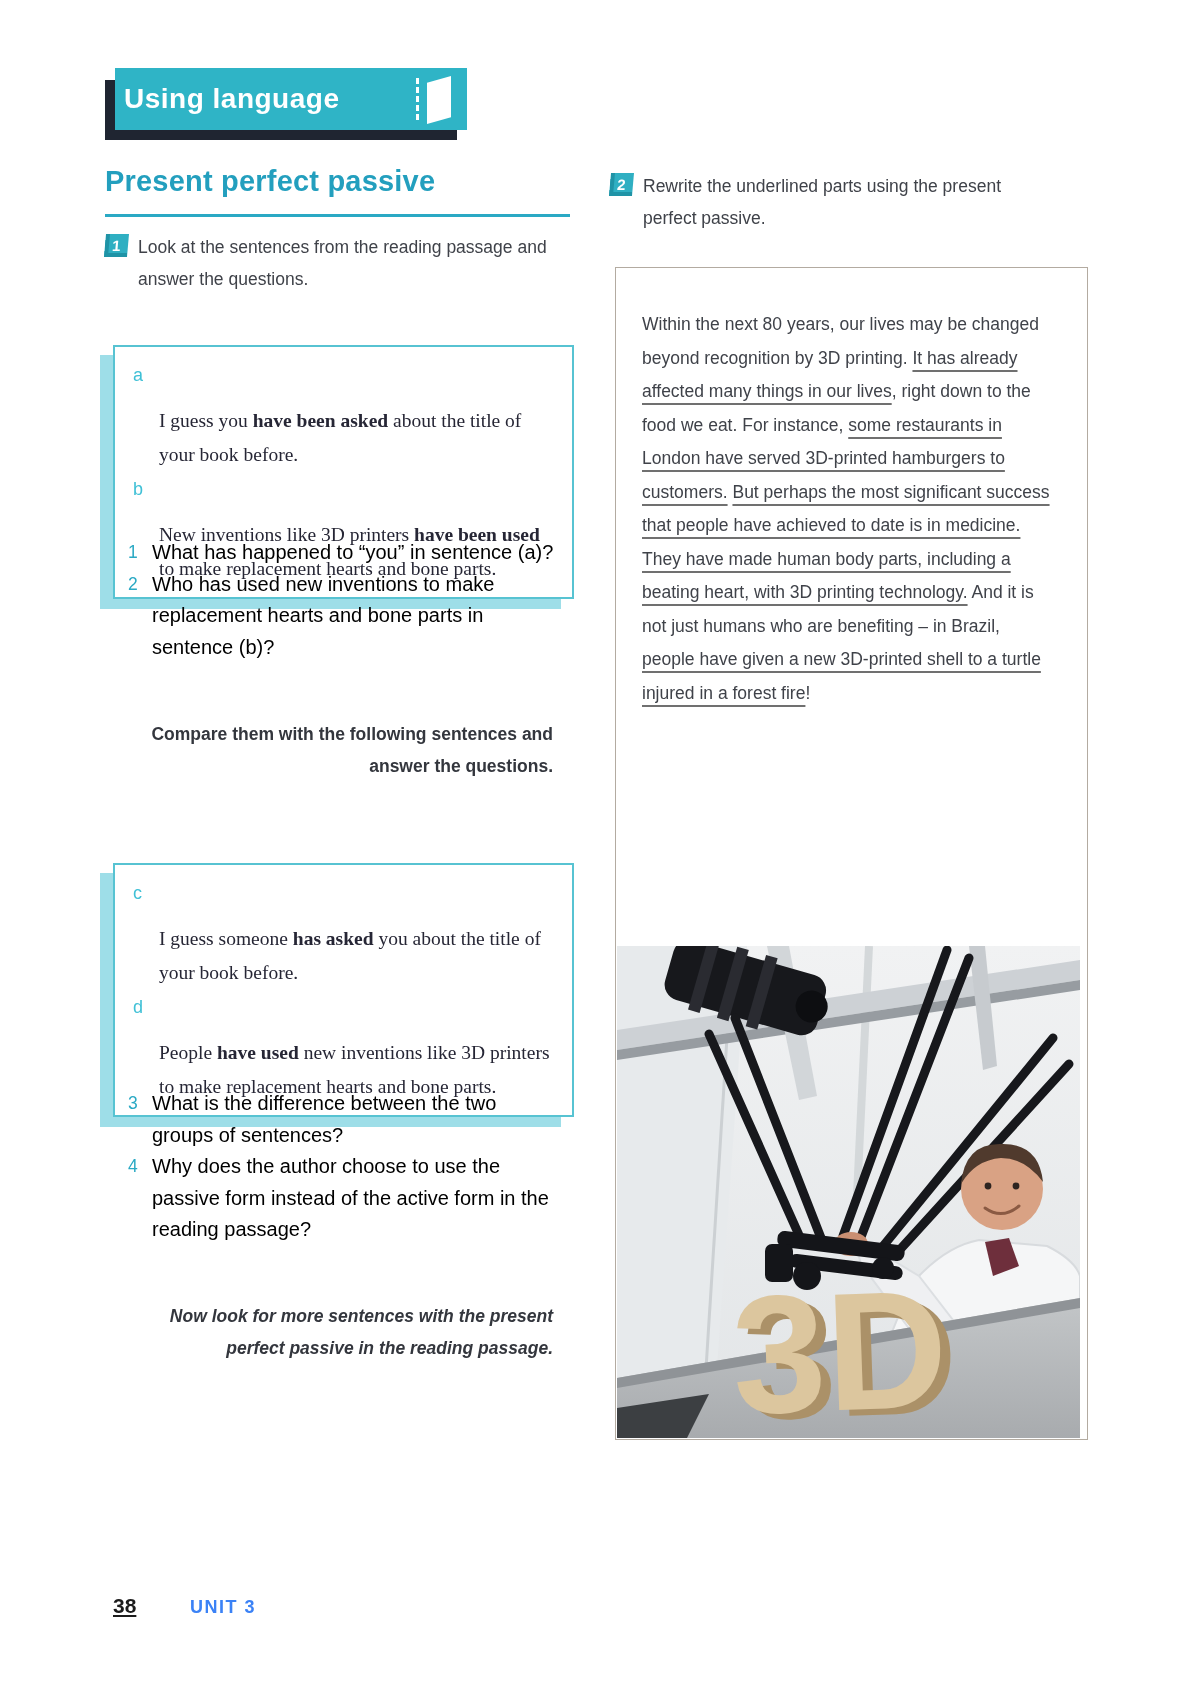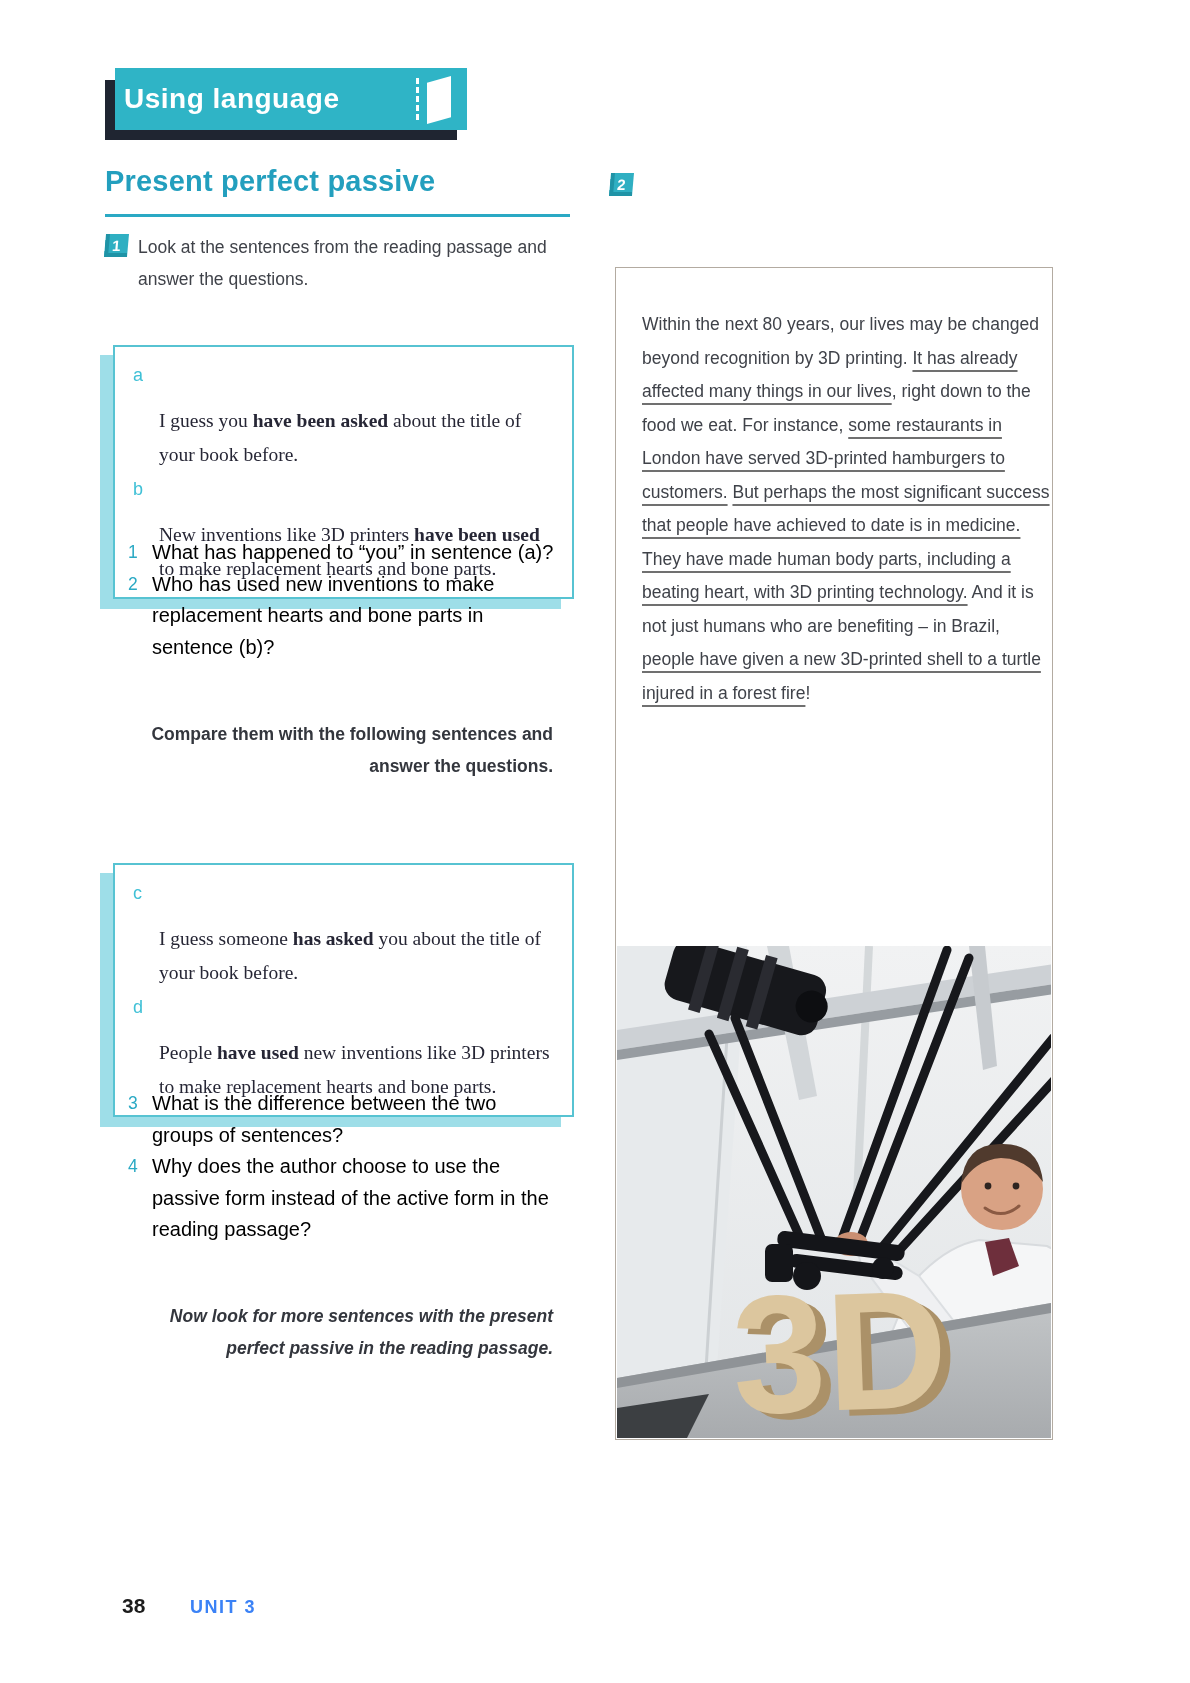--- a/index.html
+++ b/index.html
@@ -41,30 +41,30 @@
 
   
   .qlist{padding-left:23px;}
   .qrow{display:flex;}
   .qnum{flex:0 0 24px;color:#2aa9c4;font-size:17.5px;line-height:31.5px;}
   .qlist .qtext{font-size:20px;line-height:31.5px;color:#000000;width:408px;}
 
   .bpara{font-weight:bold;font-size:17.5px;line-height:32px;color:#33363d;padding-left:28px;width:420px;text-align:right;}
 
   
-  .passage-box{position:absolute;left:5px;top:97px;width:438px;height:1173px;background:#ffffff;
+  .passage-box{position:absolute;left:5px;top:97px;width:473px;height:1173px;background:#ffffff;
                border:1px solid #b3aba1;box-sizing:border-box;}
   .passage-text{position:absolute;left:26px;top:40px;width:408px;font-size:17.5px;line-height:33.5px;color:#3f4249;}
   .ul{text-decoration:underline;text-decoration-color:#707070;text-decoration-thickness:1.5px;text-underline-offset:5.5px;}
 
   .photo{position:absolute;left:1px;right:1px;bottom:1px;height:492px;overflow:hidden;}
   .photo svg{display:block;}
 
   
-  .footer-page{position:absolute;left:122px;top:1594px;font-size:21px;font-weight:bold;color:#1c1c1c;}
+  .footer-page{position:absolute;left:113px;top:1594px;font-size:21px;font-weight:bold;color:#1c1c1c;text-decoration:underline;}
   .footer-unit{position:absolute;left:190px;top:1597px;font-size:18px;font-weight:bold;color:#3b82f6;letter-spacing:1.5px;}
 </style>
 </head>
 <body>
 
 <div id="page">
 
   <div class="banner">
     <div class="banner-shadow"></div>
     <div class="banner-face">
@@ -128,20 +128,21 @@
           <div class="qtext">Why does the author choose to use the passive form instead of the active form in the reading passage?</div>
         </div>
       </div>
 
     <div class="bpara abs" style="top:1135px;font-style:italic;">Now look for more sentences with the present perfect passive in the reading passage.</div>
   </div>
 
   <div class="rightcol">
     <div class="exrow">
       <span class="marker">2</span>
+      <div class="exinstr">Rewrite the underlined parts using the present perfect passive.</div>
     </div>
 
     <div class="passage-box">
       <div class="passage-text"><span>Within the next 80 years, our lives may be changed beyond recognition by 3D printing. </span><span class="ul">It has already affected many things in our lives</span><span>, right down to the food we eat. For instance, </span><span class="ul">some restaurants in London have served 3D-printed hamburgers to customers.</span><span> </span><span class="ul">But perhaps the most significant success that people have achieved to date is in medicine. They have made human body parts, including a beating heart, with 3D printing technology.</span><span> And it is not just humans who are benefiting – in Brazil, </span><span class="ul">people have given a new 3D-printed shell to a turtle injured in a forest fire</span><span>!</span></div>
 
       <div class="photo">
         <svg width="463" height="492" viewBox="0 0 463 492" preserveAspectRatio="none">
           <defs>
             <linearGradient id="wall" x1="0" y1="0" x2="0" y2="1">
               <stop offset="0" stop-color="#f1f2f3"></stop>

